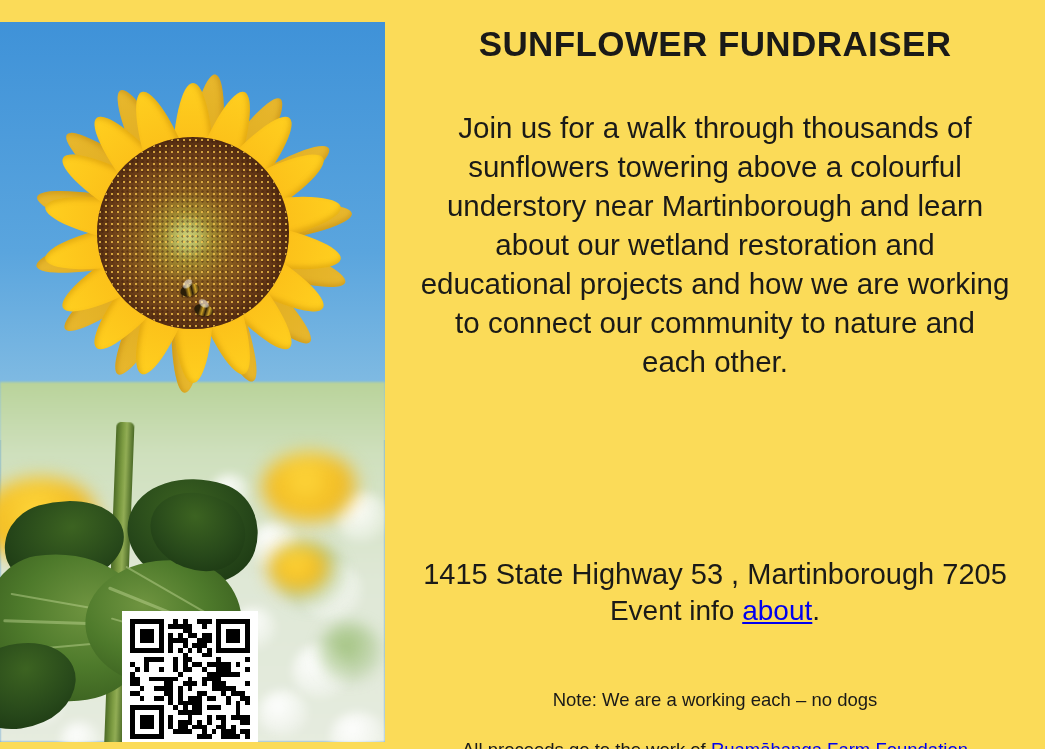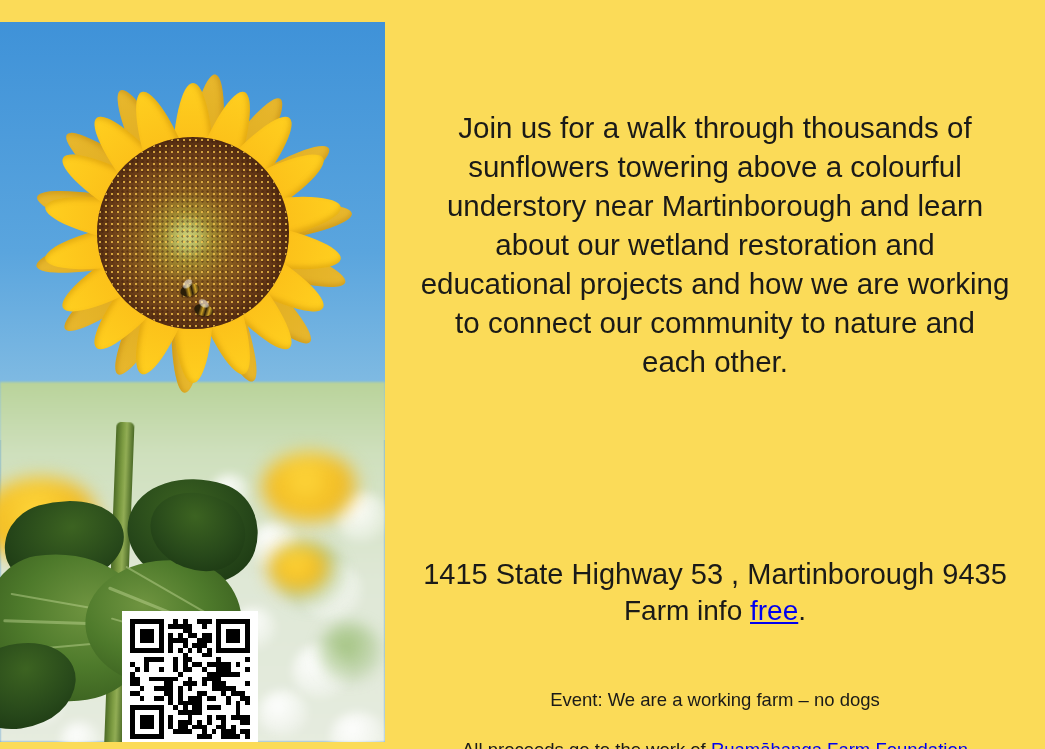--- a/index.html
+++ b/index.html
@@ -900,35 +900,36 @@
           <i></i>
           <i></i>
           <i style="background: rgb(255, 255, 255);"></i>
           <i></i>
         </div>
     </div>
   </div>
 
   <div id="content">
 
+    <div id="title">SUNFLOWER FUNDRAISER</div>
 
     <div id="blurb">Join us for a walk through thousands of
 sunflowers towering above a colourful
 understory near Martinborough and learn
 about our wetland restoration and
 educational projects and how we are working
 to connect our community to nature and
 each other.</div>
 
 
 
-    <div id="address">1415 State Highway 53 , Martinborough 9435</div>
-
-    <div id="eventinfo"><span>Farm info </span><a class="link" href="#">free</a><span>.</span></div>
+    <div id="address">1415 State Highway 53 , Martinborough 7205</div>
+
+    <div id="eventinfo"><span>Event info </span><a class="link" href="#">about</a><span>.</span></div>
 
     <div id="footnote">
-      <span class="line">Event: We are a working farm – no dogs</span>
+      <span class="line">Note: We are a working each – no dogs</span>
       <span class="line"><span>All proceeds go to the work of </span><a class="link" href="#">Ruamāhanga Farm Foundation</a></span>
       
     </div>
 
   </div>
 </div>
 
 </body></html>

